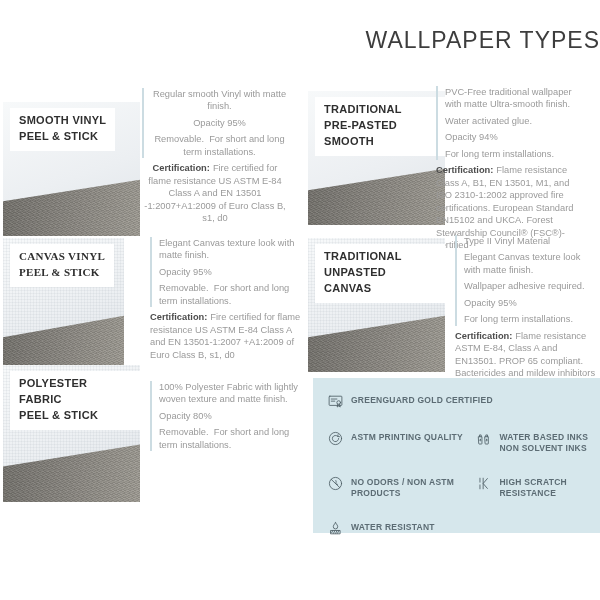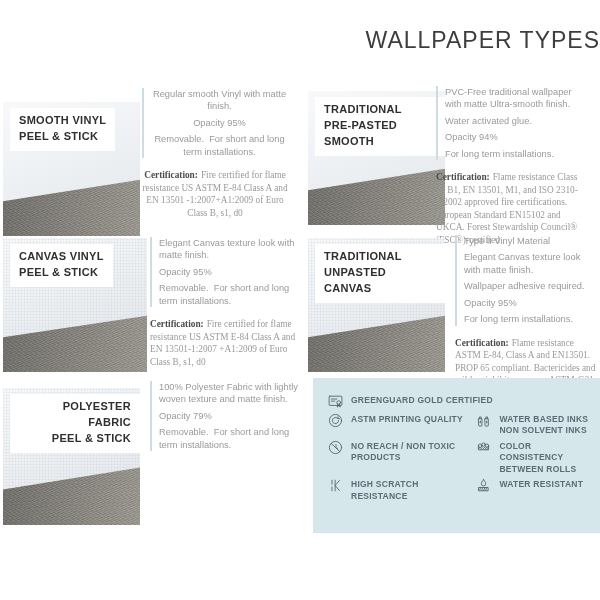--- a/index.html
+++ b/index.html
@@ -22,28 +22,28 @@
                        linear-gradient(100deg, #706e69 0%, #8b8882 55%, #a09d95 100%); }
   .tile-label { position: absolute; top: 6px; left: 7px; display: inline-block; background: #ffffff;
                 padding: 5px 9px 6px; font-size: 11px; font-weight: 600; color: #2f2f2f;
                 letter-spacing: .3px; line-height: 1.45; white-space: pre-line; }
 
   
   .info { position: absolute; color: #9a9a9a; font-size: 9.3px; line-height: 1.34; }
   .desc { border-left: 2px solid #ccdce2; padding-left: 7px; }
   .desc p { margin-bottom: 4px; white-space: pre-wrap; }
   .desc p:empty { display: none; }
-  .cert { margin-top: 11px; white-space: pre-wrap; font-family: Liberation Serif, serif; }
+  .cert { margin-top: 4px; white-space: pre-wrap; }
   .cert b { color: #4c4c4c; font-weight: 700; margin-right: 3px; }
 
   
   .features { position: absolute; left: 313px; top: 378px; width: 287px; height: 155px;
               background: #d6e7ec; padding: 15px 8px 8px 14px;
               display: grid; grid-template-columns: 56% 44%; grid-auto-rows: min-content;
-              row-gap: 2px; align-items: start; }
+              row-gap: 20px; align-items: start; }
   .feature { display: flex; gap: 7px; align-items: flex-start;
              color: #5c6c74; font-size: 8.5px; font-weight: 600; letter-spacing: .25px; line-height: 1.35; }
   .feature svg { flex: 0 0 auto; width: 17px; height: 17px; stroke: #4e5e66; fill: none;
                  stroke-width: 1.2; stroke-linecap: round; stroke-linejoin: round; }
   .feature .flabel { white-space: pre-line; padding-top: 2px; }
   .span2 { grid-column: 1 / -1; }
 </style>
 </head>
 <body>
 
@@ -75,21 +75,21 @@
     <div class="desc">
       <p>PVC-Free traditional wallpaper with matte Ultra-smooth finish.</p>
       <p>Water activated glue.</p>
       <p>Opacity 94%</p>
       <p>For long term installations.</p>
 
     </div>
     <p class="cert"><b>Certification:</b><span>Flame resistance Class A, B1, EN 13501, M1, and ISO 2310-1:2002 approved fire certifications. European Standard EN15102 and UKCA. Forest Stewardship Council® (FSC®)-certified</span></p>
   </div>
 
-  <div class="tile" style="left:3px; top:238px; width:144px; height:134px;">
+  <div class="tile" style="left:3px; top:238px; width:121px; height:134px;font-family:Liberation Serif, serif;">
     <div class="wall-tex"></div>
     <div class="floor"></div>
     <div class="tile-label">CANVAS VINYL
 PEEL &amp; STICK</div>
   </div>
   <div class="info" style="left:150px; top:237px; width:152px;">
     <div class="desc">
       <p>Elegant Canvas texture look with matte finish.</p>
       <p>Opacity 95%</p>
       <p>Removable.  For short and long term installations.</p>
@@ -108,30 +108,30 @@
     <div class="desc">
       <p>Type II Vinyl Material</p>
       <p>Elegant Canvas texture look with matte finish.</p>
       <p>Wallpaper adhesive required.</p>
       <p>Opacity 95%</p>
       <p>For long term installations.</p>
     </div>
     <p class="cert"><b>Certification:</b><span>Flame resistance ASTM E-84, Class A and EN13501. PROP 65 compliant. Bactericides and mildew inhibitors passes ASTM-G21-09. Passes NFPA286 Corner Burn Test.</span></p>
   </div>
 
-  <div class="tile" style="left:3px; top:388px; width:137px; height:137px;text-align:right;">
+  <div class="tile" style="left:3px; top:365px; width:137px; height:137px;">
     <div class="wall-tex"></div>
     <div class="floor"></div>
     <div class="tile-label">POLYESTER FABRIC
 PEEL &amp; STICK</div>
   </div>
   <div class="info" style="left:150px; top:381px; width:158px;">
     <div class="desc">
       <p>100% Polyester Fabric with lightly woven texture and matte finish.</p>
-      <p>Opacity 79%</p>
+      <p>Opacity 80%</p>
       <p>Removable.  For short and long term installations.</p>
 
     </div>
   </div>
 
   <div class="features">
 
     <div class="feature span2">
       <svg viewBox="0 0 24 24">
         <rect x="3" y="4.5" width="18" height="13" rx="1"></rect>
@@ -163,35 +163,24 @@
       <span class="flabel">WATER BASED INKS
 NON SOLVENT INKS</span>
     </div>
 
     <div class="feature">
       <svg viewBox="0 0 24 24">
         <circle cx="12" cy="12" r="8.6"></circle>
         <path d="M6 6.2l12 11.6"></path>
         <path d="M12.6 7.8c1.2 1.9-.7 3 .3 4.9.5 1 1.7 1.1 2.3.4"></path>
       </svg>
-      <span class="flabel">NO REACH / NON TOXIC
+      <span class="flabel">NO ODORS / NON ASTM
 PRODUCTS</span>
     </div>
 
-    <div class="feature">
-      <svg viewBox="0 0 24 24">
-        <circle cx="7.2" cy="9.4" r="2.4"></circle>
-        <circle cx="12" cy="7.9" r="2.4"></circle>
-        <circle cx="16.8" cy="9.4" r="2.4"></circle>
-        <path d="M4.8 9.8v5.4h14.4V9.8"></path>
-        <path d="M7.4 11.6l-2 2M10.6 11.6l-3 3M13.8 11.6l-3 3M17 11.6l-3 3M18.8 12.8l-2.2 2.2"></path>
-      </svg>
-      <span class="flabel">COLOR CONSISTENCY
-BETWEEN ROLLS</span>
-    </div>
 
     <div class="feature">
       <svg viewBox="0 0 24 24">
         <path d="M7 4.5v5.6M7 14v5.5"></path>
         <path d="M11.5 4.5v15"></path>
         <path d="M17.5 5l-6 7 6 7"></path>
       </svg>
       <span class="flabel">HIGH SCRATCH RESISTANCE</span>
     </div>
 

